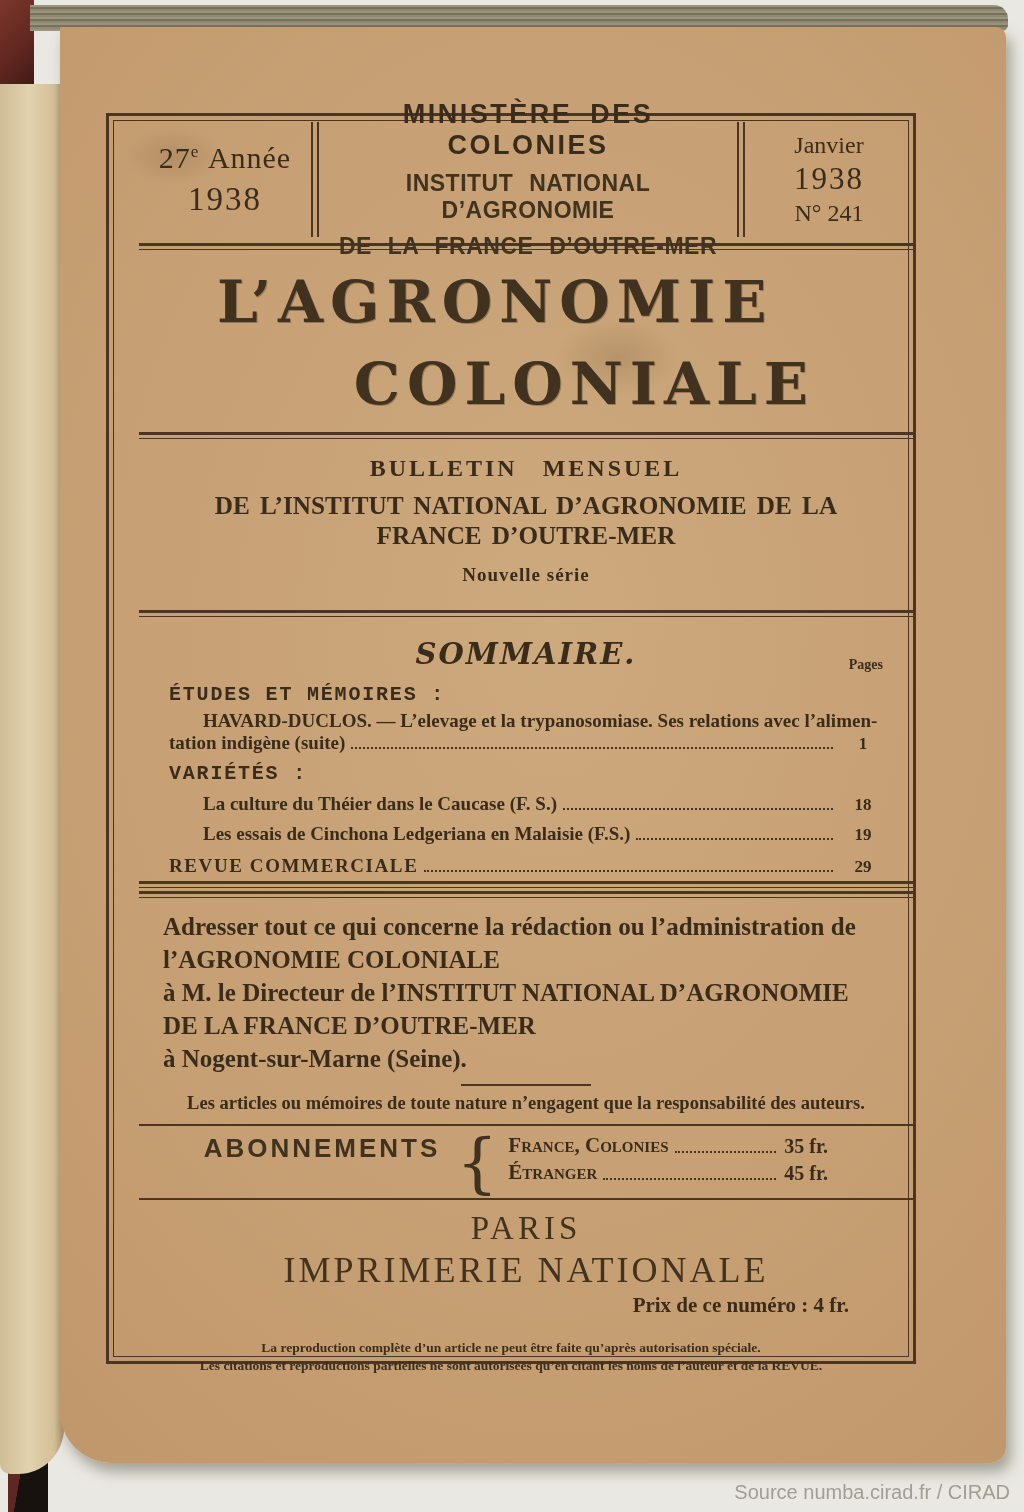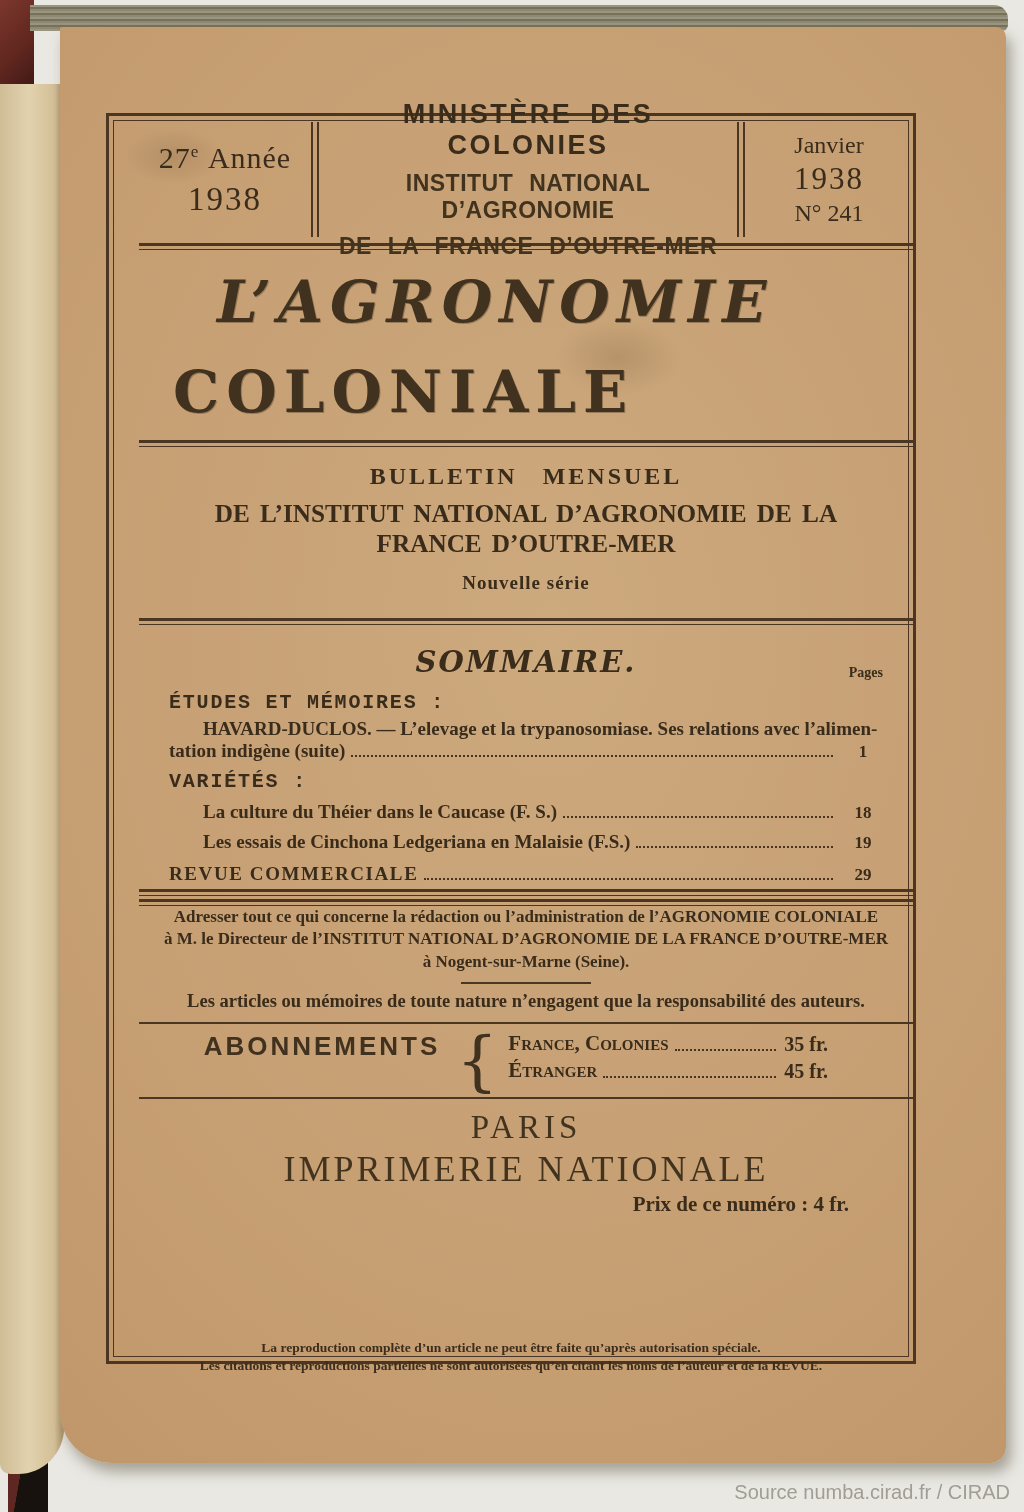--- a/index.html
+++ b/index.html
@@ -55,42 +55,42 @@
   .issue-month{font-size:24px;}
   .issue-year{font-size:31px;margin-top:2px;letter-spacing:2px;}
   .issue-no{font-size:24px;margin-top:3px;}
   
   .dbl{border-top:3px solid var(--rule);border-bottom:1.5px solid var(--rule);height:7px;}
   .single-rule{border-top:2.5px solid var(--rule);height:0;}
   .heavy-sep{margin-top:4px;}
   .heavy-sep .dbl+.dbl{margin-top:3px;}
   
   .title-wrap{padding:18px 34px 14px 34px;font-family:"DejaVu Serif",serif;font-weight:700;color:#41321f;}
-  .title-l1{font-size:58px;letter-spacing:7px;padding-left:44px;text-shadow:1px 1px 0 rgba(60,45,25,.35);font-style:italic;}
-  .title-l2{font-size:58px;letter-spacing:7px;padding-right:64px;margin-top:22px;text-shadow:1px 1px 0 rgba(60,45,25,.35);}
+  .title-l1{font-size:58px;letter-spacing:7px;padding-left:44px;text-shadow:1px 1px 0 rgba(60,45,25,.35);}
+  .title-l2{font-size:58px;letter-spacing:7px;text-align:right;padding-right:64px;margin-top:14px;text-shadow:1px 1px 0 rgba(60,45,25,.35);}
   
   .subtitle{padding:16px 26px 24px 26px;text-align:center;font-weight:700;}
   .sub1{font-size:24px;letter-spacing:3px;word-spacing:16px;}
   .sub2{font-size:26px;margin-top:9px;letter-spacing:0;word-spacing:4px;transform:scaleX(.97);}
   .sub3{font-size:19px;margin-top:13px;letter-spacing:1px;}
   
   .sommaire-head{position:relative;margin-top:20px;text-align:center;}
   .sommaire-title{font-family:"DejaVu Serif",serif;font-style:italic;font-weight:700;font-size:29px;letter-spacing:2px;}
   .pages-label{position:absolute;right:30px;bottom:-2px;font-size:14px;font-weight:700;}
   .toc{padding:4px 28px 0 30px;}
   .toc-section{font-size:20px;font-weight:700;letter-spacing:1.8px;margin-top:8px;font-family:Liberation Mono, monospace;}
   .toc-row{display:flex;align-items:flex-end;}
   .toc-text{white-space:nowrap;font-size:19px;font-weight:600;text-align:center;}
   .toc-caps .toc-text{font-weight:700;letter-spacing:1.6px;font-size:19px;}
   .toc-ind{padding-left:34px;}
   .lead{flex:1;border-bottom:2.5px dotted #46341f;margin:0 8px 5px 6px;min-width:28px;}
   .toc-page{width:44px;text-align:center;font-size:17px;font-weight:600;flex:none;}
   .wrapped-l1{font-size:19px;font-weight:600;padding-left:34px;margin-top:4px;white-space:nowrap;} .mt8{margin-top:8px;} .mt10{margin-top:10px;}
   
-  .address{padding:0 24px;text-align:center;font-weight:700;font-size:17px;line-height:1.32;}
+  .address{margin-top:12px;padding:0 24px;text-align:left;font-weight:700;font-size:25px;line-height:1.32;}
   .short-div{width:130px;border-top:2px solid var(--rule);margin:9px auto 7px auto;}
   .responsibility{text-align:center;font-weight:700;font-size:18.5px;padding:0 20px;}
   
   .abo-rule{margin-top:10px;}
   .abo{display:flex;justify-content:center;padding:7px 0 6px 0;}
   .abo-label{font-family:"Liberation Sans",sans-serif;font-weight:700;font-size:26px;letter-spacing:3px;color:#41321f;}
   .abo-brace{font-family:"DejaVu Serif",serif;font-size:66px;font-weight:400;line-height:.9;margin:0 10px 0 16px;color:#41321f;}
   .abo-table{width:340px;}
   .abo-row{display:flex;align-items:flex-end;font-variant:small-caps;font-weight:700;font-size:21px;}
   .abo-row+.abo-row{margin-top:2px;}

